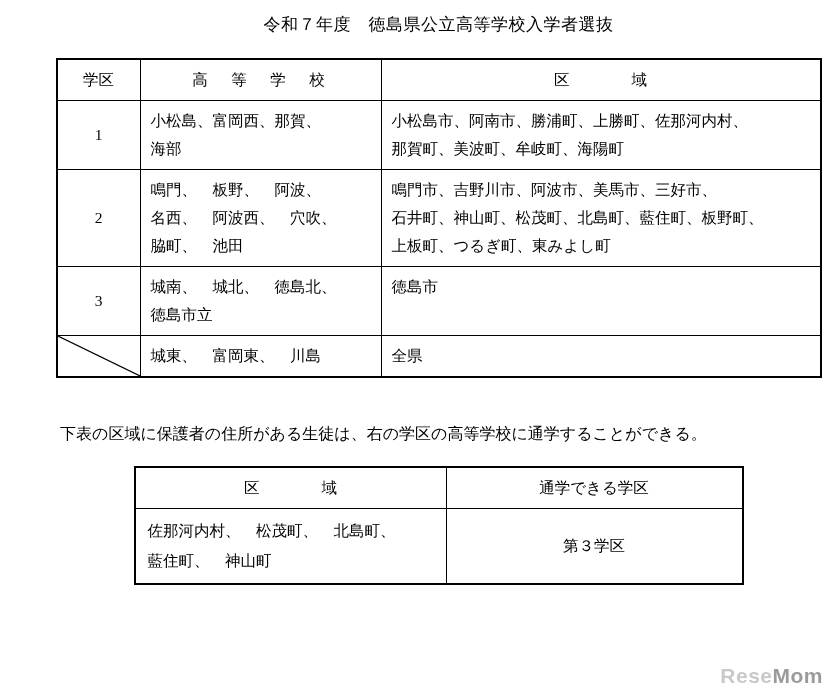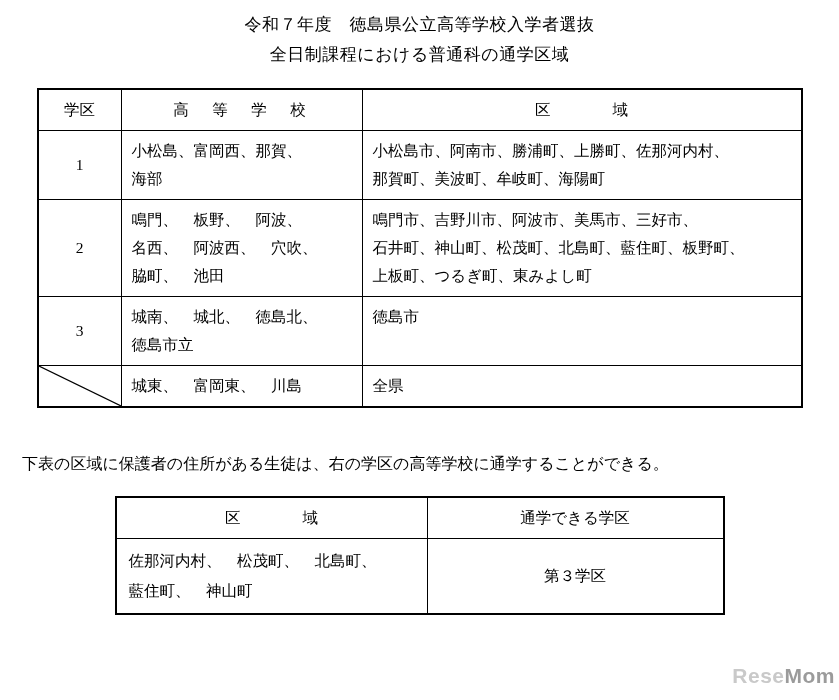--- a/index.html
+++ b/index.html
@@ -13,20 +13,21 @@
     font-family: "Liberation Serif", "DejaVu Serif", serif;
     color: #000000;
     position: relative;
     overflow: hidden;
   }
   .page {
     position: relative;
     width: 839px;
     height: 700px;
     box-sizing: border-box;
+    padding-left: 38px;
   }
   .title-block {
     text-align: center;
     padding-top: 10px;
   }
   .title-line {
     font-size: 17px;
     letter-spacing: 0.5px;
     line-height: 30px;
   }
@@ -125,40 +126,39 @@
   }
   table.grid2 td.head {
     text-align: center;
     padding: 5px 0;
   }
   .s-col1 { width: 310px; }
   .s-col2 { width: auto; text-align: center; font-family: Liberation Serif, serif; }
   
   .watermark {
     position: absolute;
-    right: 4px;
+    right: 16px;
     bottom: 12px;
     font-family: "Liberation Sans", sans-serif;
     font-size: 21px;
     font-weight: bold;
     color: #c9c9c9;
     letter-spacing: 0.5px;
   }
   .watermark .m {
     color: #9b9b9b;
   }
 </style>
 </head>
 <body>
 
 <div class="page">
 
   <div class="title-block">
     <div class="title-line">令和７年度　徳島県公立高等学校入学者選抜</div>
-    <div class="title-line">全日制課程における普通科の通学区域</div>
   </div>
 
   <div class="main-table-wrap">
     <table class="grid">
       <thead>
         <tr>
           <td class="c-district">学区</td>
           <td class="c-schools sp-mid" style="text-align:center;">高　等　学　校</td>
           <td class="c-area" style="text-align:center;">区　　　　域</td>
         </tr>

